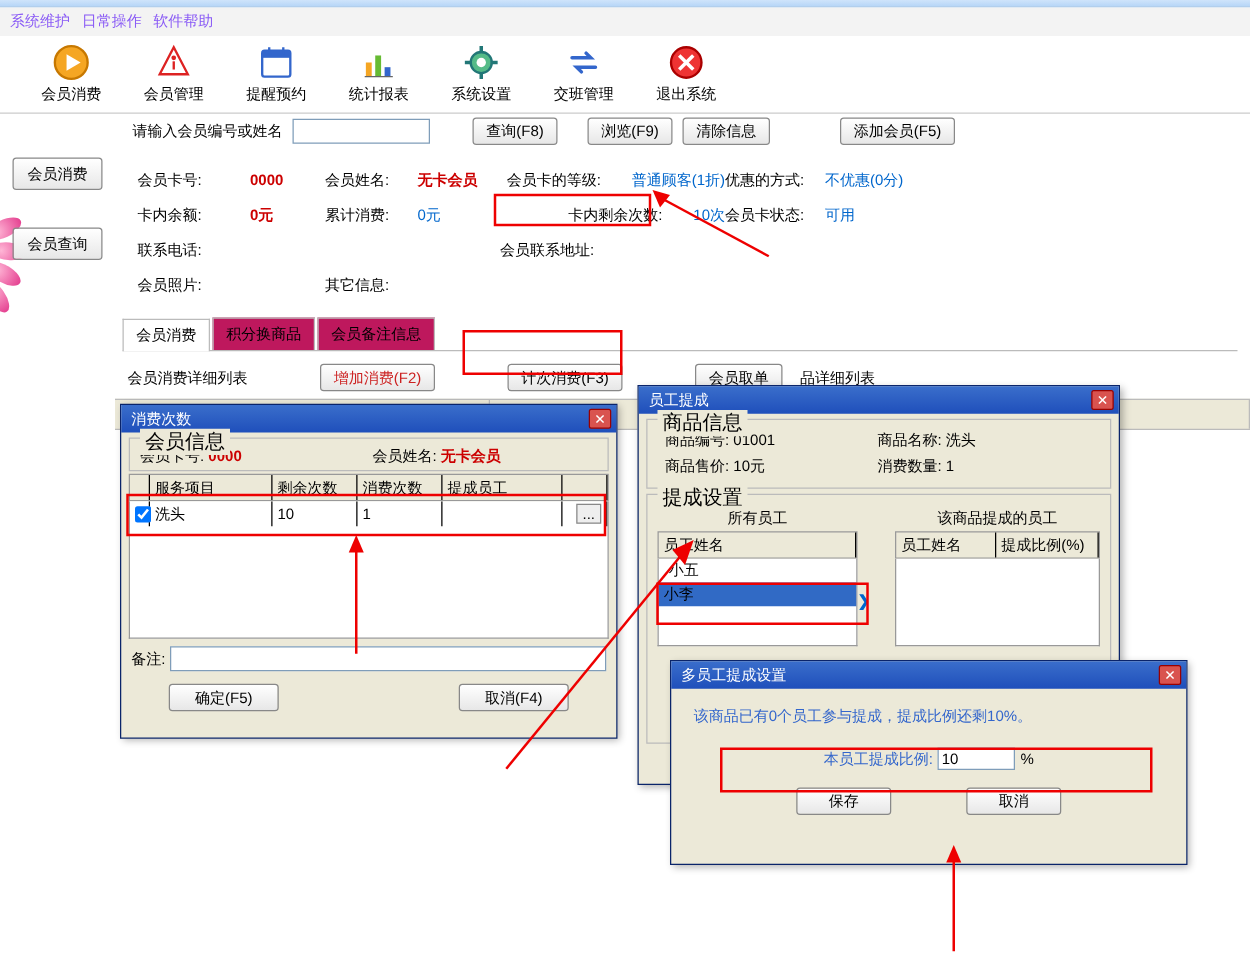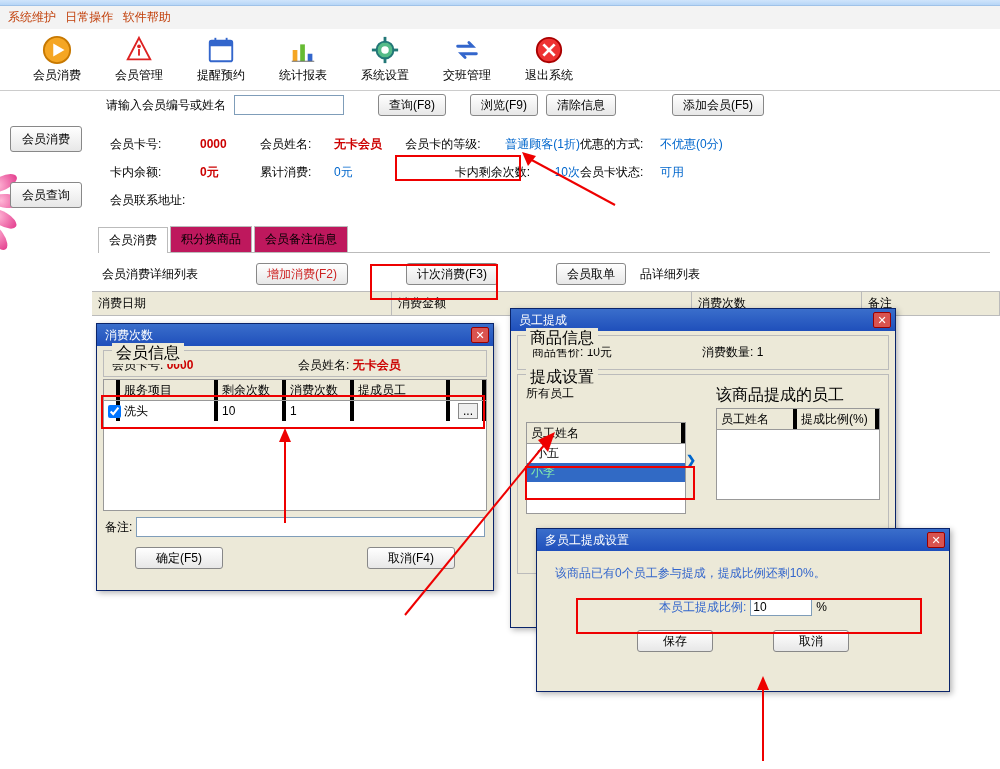--- a/index.html
+++ b/index.html
@@ -6,21 +6,21 @@
 body {
   font-family: "Microsoft YaHei", SimSun, Arial, sans-serif;
   font-size: 12px;
   background: #fff;
   width: 1000px;
   height: 769px;
   overflow: hidden;
   position: relative;
 }
 .titlebar-strip { background: linear-gradient(#cfe4fb,#b7d6f7); height: 6px; border-bottom: 1px solid #9fc2e8; }
-.menubar { background: #f3f3f3; padding: 3px 8px; color: #c2410c; font-size: 12px; }
+.menubar { background: #f3f3f3; padding: 3px 8px; color: #8b5cf6; font-size: 12px; }
 .menubar span { margin-right: 6px; cursor: default; }
 .toolbar { display: flex; align-items: flex-end; gap: 28px; padding: 6px 20px 6px 30px; border-bottom: 1px solid #ccc; background: #fff; }
 .tool-btn { display: flex; flex-direction: column; align-items: center; width: 54px; cursor: pointer; }
 .tool-icon { width: 30px; height: 30px; }
 .tool-btn span.lbl { font-size: 12px; margin-top: 2px; }
 
 .left-col { position: absolute; left: 0; top: 86px; width: 92px; display: flex; flex-direction: column; gap: 30px; padding-top: 40px; align-items: center; }
 .left-btn { width: 72px; height: 26px; border: 1px solid #888; background: linear-gradient(#fff,#e7e7e7); border-radius: 3px; font-size: 12px; display: flex; align-items: center; justify-content: center; cursor: pointer; }
 
 .main { position: absolute; left: 92px; top: 86px; right: 0; }
@@ -52,34 +52,34 @@
 
 
 .dialog { position: absolute; background: #ece9d8; border: 1px solid #0a246a; box-shadow: 2px 2px 6px rgba(0,0,0,.3); }
 .dlg-title { background: linear-gradient(#3a6ecb,#1f4fbb); color: #fff; font-size: 12px; display: flex; align-items: center; justify-content: space-between; padding: 3px 4px 3px 8px; height: 22px; }
 .close-x { width: 18px; height: 16px; background: #d9534f; border: 1px solid #900; color: #fff; font-size: 11px; display: flex; align-items: center; justify-content: center; border-radius: 2px; cursor: pointer; }
 
 .group { border: 1px solid #bbb; margin: 6px; padding: 6px 8px; position: relative; background: #ece9d8; }
 .group-title { position: absolute; top: -8px; left: 8px; background: #ece9d8; padding: 0 4px; font-size: 16px; }
 
 .table-head { display: flex; background: #ece9d8; border: 1px solid #999; font-size: 12px; }
-.table-head > div, .table-row > div { padding: 2px 4px; border-right: 4px solid #000000; height: 20px; display: flex; align-items: center; }
+.table-head > div, .table-row > div { padding: 2px 4px; border-right: 1px solid #000000; height: 20px; display: flex; align-items: center; }
 .table-body { border: 1px solid #999; border-top: none; height: 110px; background: #fff; overflow: hidden; }
 .table-row { display: flex; font-size: 12px; }
 
 .flower { position: absolute; left: -18px; top: 176px; width: 46px; height: 80px; }
 .petal { position: absolute; width: 30px; height: 14px; border-radius: 50%; background: radial-gradient(circle at 30% 50%, #ffb6d6, #e33b8d); }
 
 .red-box { position: absolute; border: 2px solid #e00; pointer-events: none; }
 .red-arrow { position: absolute; pointer-events: none; }
 
 
 svg { display: block; }
 
-.sel-row { background: #316ac5; color: #86efac; }
+.sel-row { background: #316ac5; color: #000000; }
 input.tiny { width: 62px; height: 18px; border: 1px solid #7f9db9; font-size: 12px; padding: 0 2px; }
 </style>
 </head>
 <body>
 
 <div class="titlebar-strip"></div>
 
 <div class="menubar">
   <span>系统维护</span>
   <span>日常操作</span>
@@ -205,22 +205,33 @@
       <div class="info-cell w3">
           <span class="info-lbl" style="width:100px">卡内剩余次数:</span>
           <span class="val-blue">10次</span>
         </div>
       <div class="info-cell w4">
           <span class="info-lbl" style="width:80px">会员卡状态:</span>
           <span class="val-blue">可用</span>
         </div>
     </div>
     <div class="info-row">
+      <div class="info-cell" style="width:290px">
+          <span class="info-lbl">联系电话:</span>
+        </div>
       <div class="info-cell">
           <span class="info-lbl" style="width:110px">会员联系地址:</span>
+        </div>
+    </div>
+    <div class="info-row">
+      <div class="info-cell w1">
+          <span class="info-lbl">会员照片:</span>
+        </div>
+      <div class="info-cell">
+          <span class="info-lbl" style="width:74px">其它信息:</span>
         </div>
     </div>
   </div>
 
   <div class="tabs">
     <div class="tab active">会员消费</div>
     <div class="tab">积分换商品</div>
     <div class="tab">会员备注信息</div>
   </div>
 
@@ -290,39 +301,43 @@
 </div>
 
 <div class="dialog" style="left:510px;top:308px;width:386px;height:320px">
   <div class="dlg-title">
     <span>员工提成</span>
     <div class="close-x">✕</div>
   </div>
   <div class="group" style="margin:4px 6px">
     <div class="group-title">商品信息</div>
     <div style="display:flex;padding:2px 6px">
+      <div style="width:170px"><span>商品编号:</span> <span>01001</span></div>
+      <div><span>商品名称:</span> <span>洗头</span></div>
+    </div>
+    <div style="display:flex;padding:2px 6px">
       <div style="width:170px"><span>商品售价:</span> <span>10元</span></div>
       <div><span>消费数量:</span> <span>1</span></div>
     </div>
   </div>
   <div class="group" style="margin:4px 6px;padding-top:10px;height:200px">
     <div class="group-title">提成设置</div>
     <div style="display:flex;gap:30px">
       <div style="width:160px">
-        <div style="text-align:left;font-size:12px;margin-bottom:20px">所有员工</div>
+        <div style="text-align:center;font-size:12px;margin-bottom:2px">所有员工</div>
         <div class="table-head">
             <div style="flex:1">员工姓名</div>
           </div>
         <div style="border:1px solid #999;border-top:none;height:70px;background:#fff">
           <div style="padding:1px 8px">小五</div>
           <div class="sel-row" style="padding:1px 4px">小李</div>
         </div>
       </div>
       <div style="flex:1">
-        <div style="font-size:16px;margin-bottom:2px">该商品提成的员工</div>
+        <div style="text-align:center;font-size:12px;margin-bottom:2px">该商品提成的员工</div>
         <div class="table-head">
           <div style="width:80px">员工姓名</div>
           <div style="flex:1">提成比例(%)</div>
         </div>
         <div style="border:1px solid #999;border-top:none;height:70px;background:#fff"></div>
       </div>
     </div>
     <div style="position:absolute;left:168px;top:78px;color:#06c;font-weight:bold;cursor:pointer">❯</div>
   </div>
 </div>

